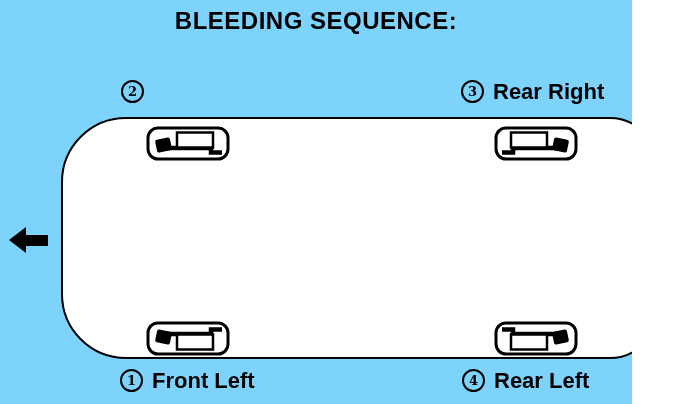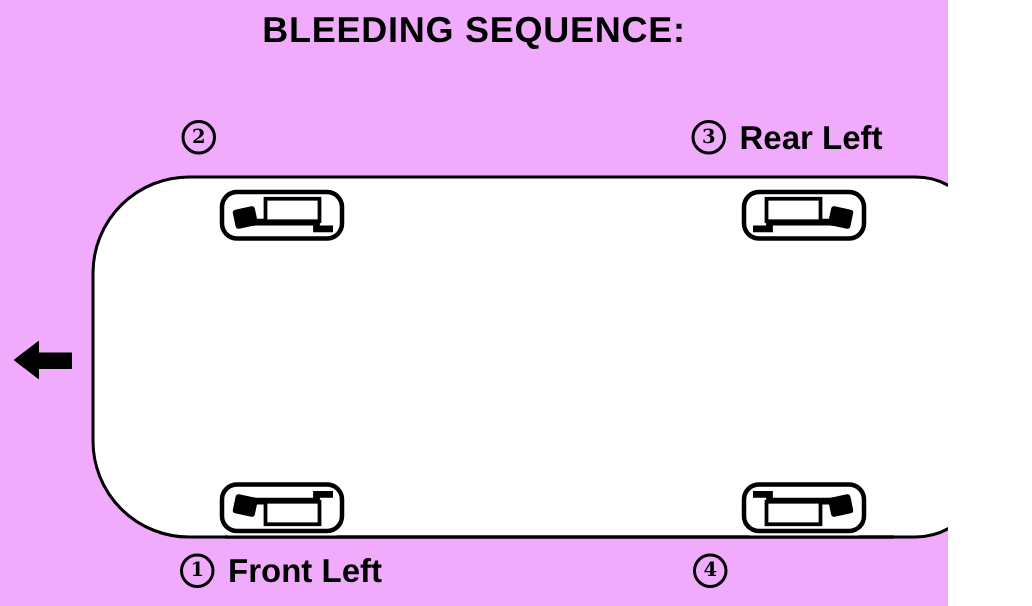--- a/index.html
+++ b/index.html
@@ -1,17 +1,17 @@
 <!DOCTYPE html>
 <html><head>
 <meta charset="utf-8">
 <style>
   html,body{margin:0;padding:0;background:#ffffff;}
   body{width:688px;height:404px;font-family:"Liberation Sans",sans-serif;color:#000;}
-  .stage{position:relative;width:632px;height:404px;background:#f0abfc;overflow:hidden;}
+  .stage{position:relative;width:632px;height:404px;background:#7dd3fc;overflow:hidden;}
   .title{
     position:absolute;left:0;top:7px;width:100%;
     text-align:center;font-size:24px;font-weight:bold;letter-spacing:.5px;
   }
   .car-svg{position:absolute;left:0;top:0;}
   .pos-label{
     position:absolute;display:flex;align-items:center;gap:9px;
     font-size:22px;font-weight:bold;white-space:nowrap;height:23px;
   }
   .circ{
@@ -54,25 +54,26 @@
 
     <path d="M150 358 H596" fill="none" stroke="#000" stroke-width="2"></path>
   </svg>
 
   <div class="pos-label lbl-front-right">
     <span class="circ">2</span>
   </div>
 
   <div class="pos-label lbl-rear-right">
     <span class="circ">3</span>
-    <span>Rear Left</span>
+    <span>Rear Right</span>
   </div>
 
   <div class="pos-label lbl-front-left">
     <span class="circ">1</span>
     <span>Front Left</span>
   </div>
 
   <div class="pos-label lbl-rear-left">
     <span class="circ">4</span>
+    <span>Rear Left</span>
   </div>
 
 </div>
 
 </body></html>

